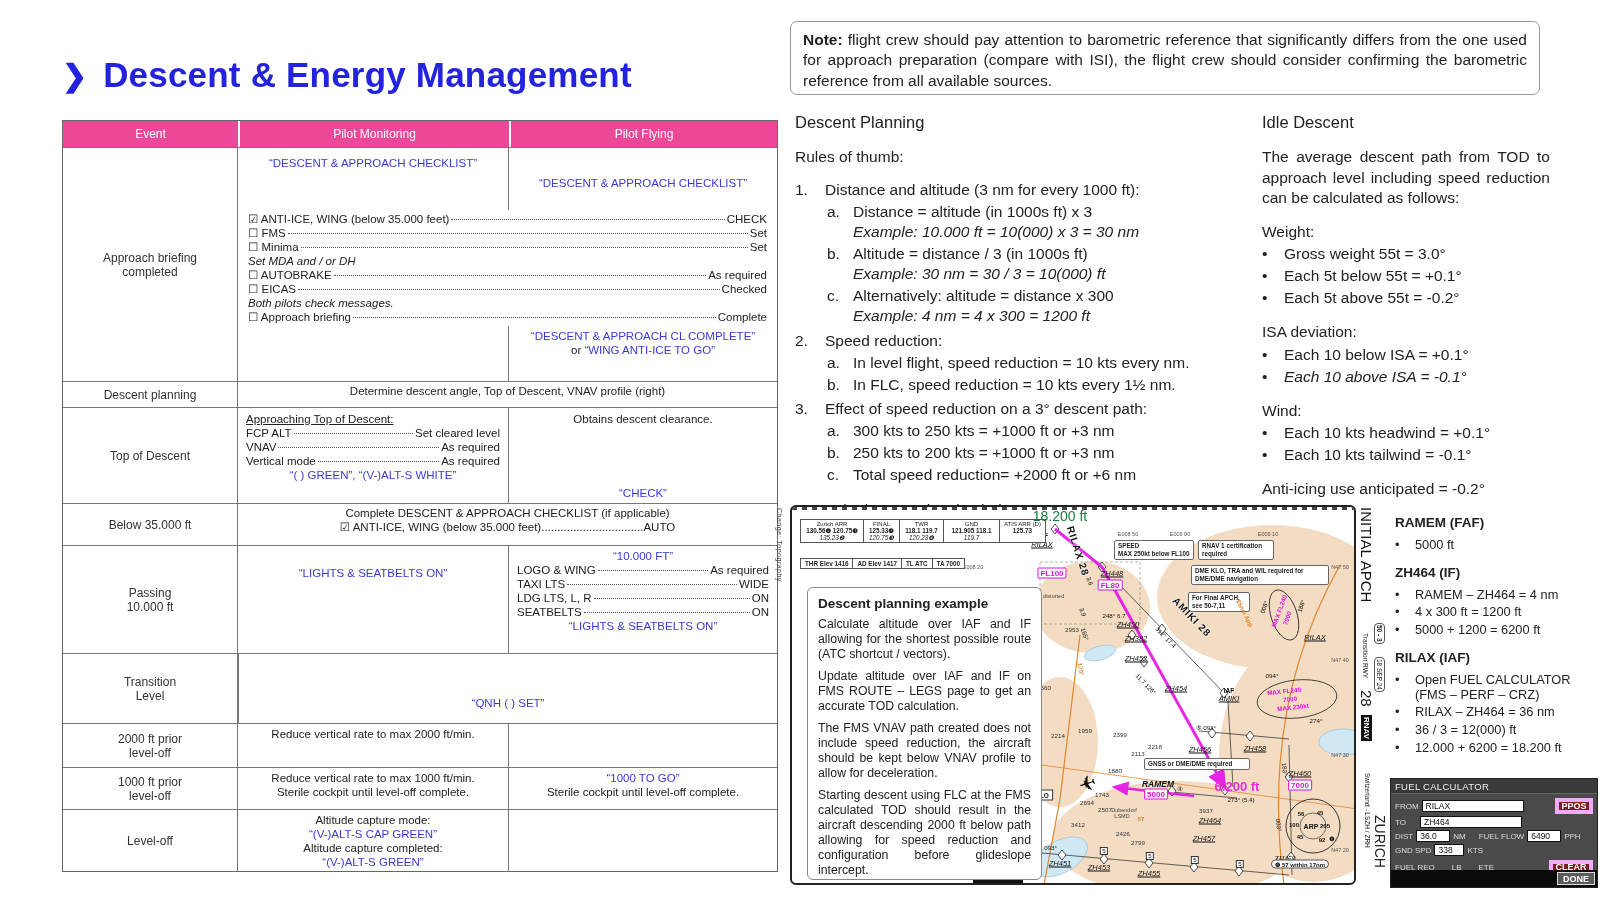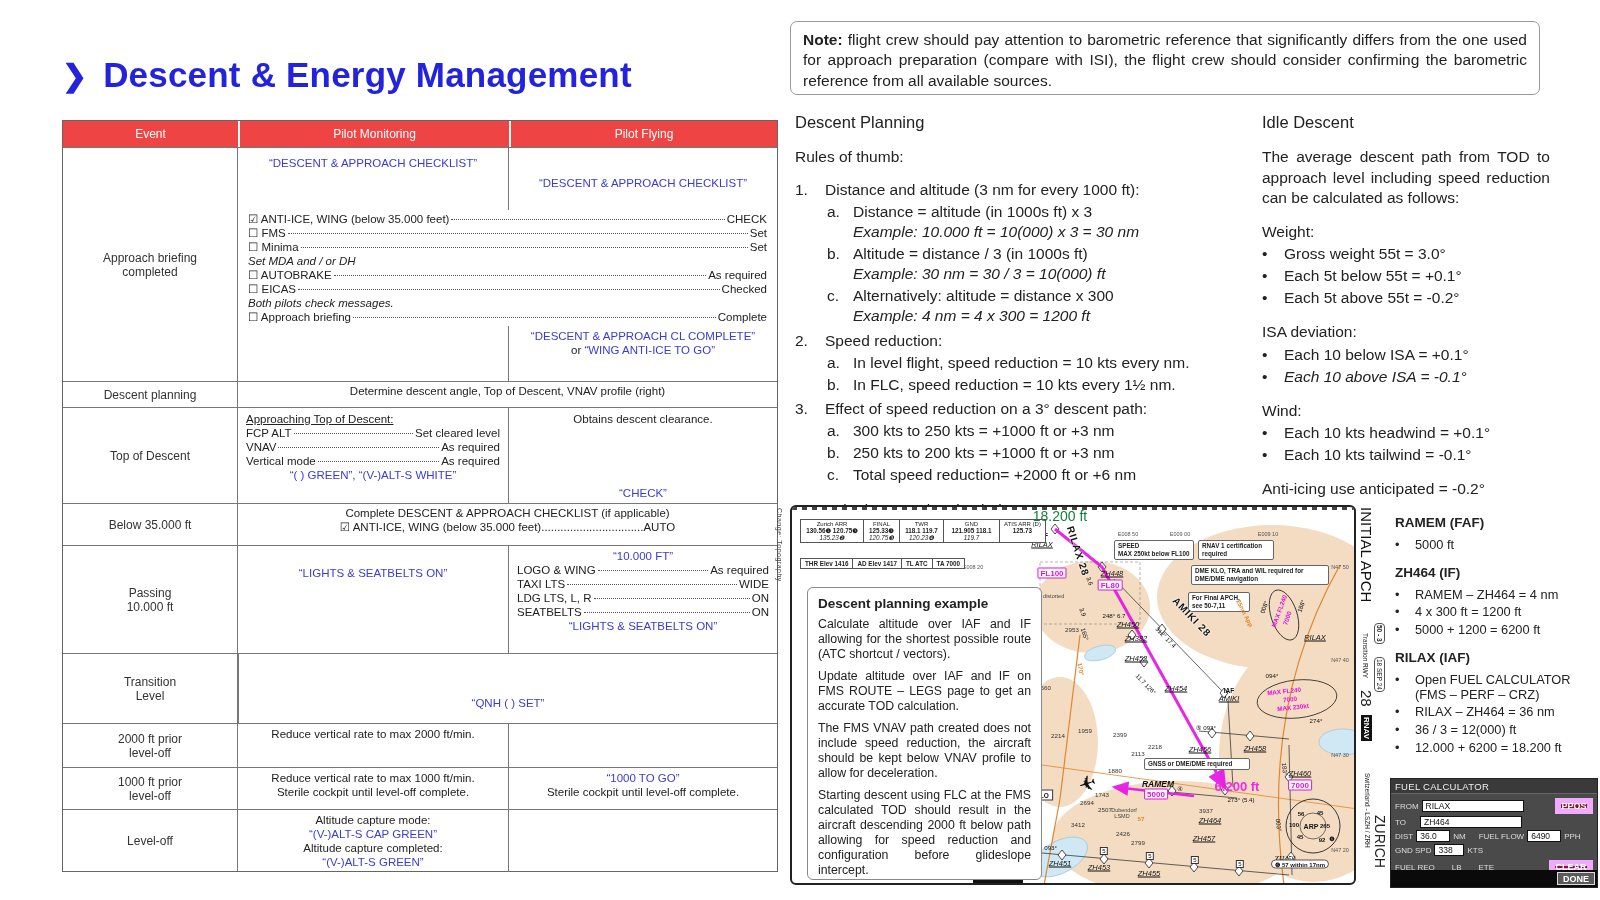--- a/index.html
+++ b/index.html
@@ -9,21 +9,21 @@
   #title-row { position:absolute; left:62px; top:55px; display:flex; align-items:center; gap:16px; }
   #title-chevron { color:#2323dd; font-size:30px; font-weight:bold; }
   #page-title { color:#2323dd; font-size:35px; font-weight:600; letter-spacing:.2px; }
 
   
   #note-box { position:absolute; left:790px; top:21px; width:750px; height:74px; border:1.5px solid #999; border-radius:7px; padding:8px 12px; font-size:15.5px; line-height:1.32; text-align:justify; }
   #note-box b { font-weight:bold; }
 
   
   #proc-table { position:absolute; left:62px; top:120px; width:716px; border:1px solid #666; font-size:11.5px; }
-  #proc-head { display:flex; background:#ef4444; color:#fff; height:26px; }
+  #proc-head { display:flex; background:#ec4899; color:#fff; height:26px; }
   .h-cell { display:flex; align-items:center; justify-content:center; font-size:12px; }
   .h-cell:nth-child(1){ width:175px; }
   .h-cell:nth-child(2){ width:271px; border-left:2px solid #fff; }
   .h-cell:nth-child(3){ flex:1; border-left:2px solid #fff; }
   .t-row { display:flex; border-top:1px solid #777; }
   .t-event { width:175px; border-right:1px solid #777; display:flex; align-items:center; justify-content:center; text-align:center; white-space:pre-line; font-size:12px; color:#333; padding:2px; }
   .t-body { flex:1; display:flex; flex-direction:column; }
   .t-split { display:flex; }
   .t-pf { width:270px; display:flex; flex-direction:column; padding:3px 8px; }
   .t-pm { flex:1; border-left:1px solid #777; display:flex; flex-direction:column; padding:3px 8px; }
@@ -108,21 +108,21 @@
   #calc-notes { position:absolute; left:1395px; top:515px; width:202px; font-size:12.8px; }
   .cn-title { font-weight:bold; font-size:13.5px; margin:12px 0 8px; }
   .cn-bullet { display:flex; margin-top:3px; line-height:1.15; }
   .cn-dot { width:20px; flex:none; }
 
   
   #fuel-calc { position:absolute; left:1390px; top:778px; width:208px; height:110px; background:#4a4a4a; border:1px solid #222; font-size:8px; color:#ddd; }
   #fc-title { height:15px; background:#3a3a3a; color:#eee; font-size:9.5px; padding:2px 4px; border-bottom:1px solid #666; letter-spacing:.3px; }
   .fc-row { display:flex; align-items:center; padding:1px 4px; gap:3px; }
   .fc-field { background:#fff; color:#111; border:1px solid #111; height:12px; font-size:8.5px; padding:0 3px; display:flex; align-items:center; }
-  .fc-btn { background:#7f1d1d; color:#fff; font-weight:bold; border:6px solid #f0abfc; display:flex; align-items:center; justify-content:center; }
+  .fc-btn { background:#7f1d1d; color:#fff; font-weight:bold; border:4px solid #f0abfc; display:flex; align-items:center; justify-content:center; }
   #fc-ppos { width:38px; height:16px; font-size:9px; margin-left:auto; }
   #fc-clear { width:44px; height:14px; font-size:9px; margin-left:auto; }
   #fc-bottom { position:absolute; bottom:0; left:0; right:0; height:17px; background:#0a0a0a; display:flex; align-items:center; justify-content:flex-end; padding:0 2px; }
   #fc-done { width:38px; height:13px; font-size:9px; background:#5a5a5a; border:1px solid #ddd; }
   .fc-from-field { width:102px; } .fc-sm { width:34px; } .fc-xs { width:30px; }
 </style>
 </head>
 <body>
 
 <div id="title-row">

